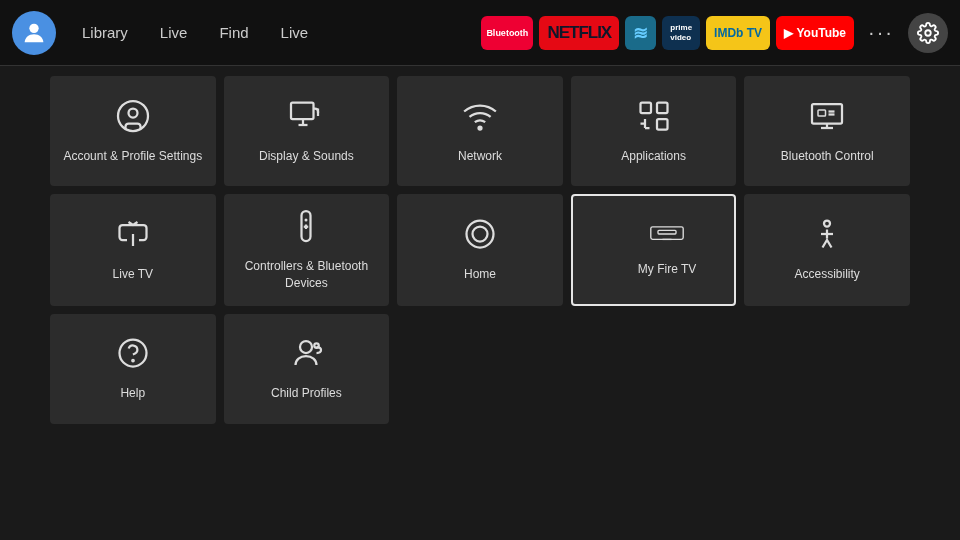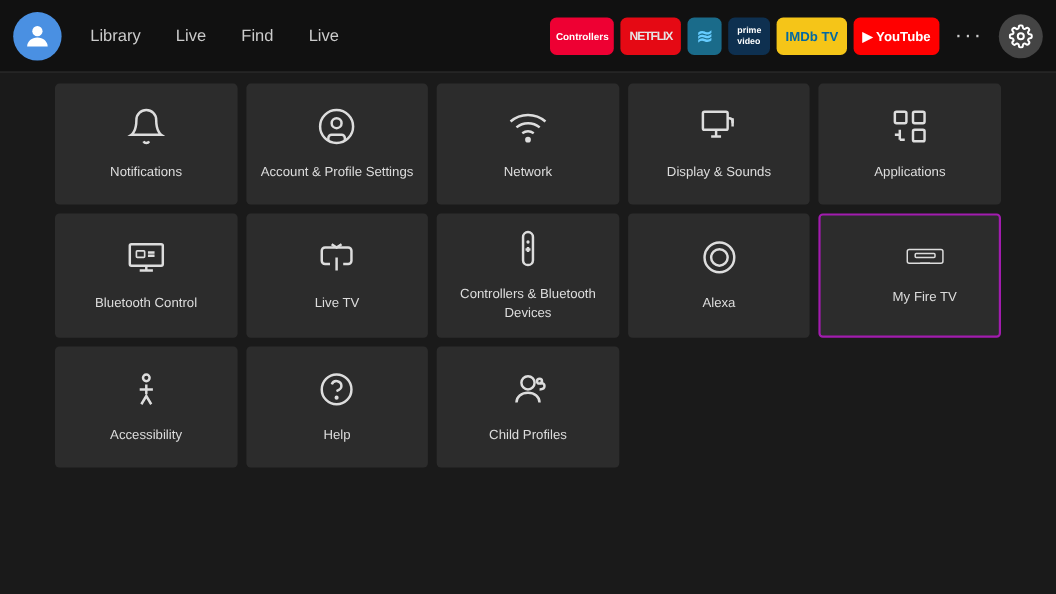--- a/index.html
+++ b/index.html
@@ -57,21 +57,21 @@
       border-radius: 6px;
       display: flex;
       align-items: center;
       justify-content: center;
       padding: 0 8px;
       font-weight: bold;
       font-size: 11px;
       cursor: pointer;
     }
     .app-expressvpn { background: #e03; color: #fff; font-size: 9px; padding: 0 5px; }
-    .app-netflix { background: #e50914; color: #e5e5e5; font-size: 11px; letter-spacing: -1px; }
+    .app-netflix { background: #e50914; color: #0f172a; font-size: 17px; letter-spacing: -1px; }
     .app-freevee { background: #00a8e0; color: #fff; font-size: 10px; }
     .app-primevideo { background: #00a8e0; color: #fff; font-size: 9px; }
     .app-imdb { background: #f5c518; color: #0369a1; font-size: 12px; }
     .app-youtube { background: #ff0000; color: #fff; font-size: 11px; }
     .more-btn {
       color: #ccc;
       font-size: 20px;
       cursor: pointer;
       padding: 0 6px;
       letter-spacing: 2px;
@@ -102,21 +102,21 @@
       display: flex;
       flex-direction: column;
       align-items: center;
       justify-content: center;
       padding: 14px 10px;
       cursor: pointer;
       min-height: 110px;
       position: relative;
     }
     .grid-item.selected {
-      border: 2px solid #a21caf;
+      border: 2px solid #e5e5e5;
       background: #2c2c2c;
       padding-left: 37px;
     }
     .grid-item-icon {
       margin-bottom: 10px;
       color: #ddd;
     }
     .grid-item-label {
       font-size: 12px;
       color: #ddd;
@@ -144,84 +144,75 @@
   <div class="nav-links">
     <div class="nav-link">Library</div>
     <div class="nav-link">Live</div>
     <div class="nav-link">Find</div>
     <div class="nav-link">Live</div>
   </div>
 
   <div class="nav-spacer"></div>
 
   <div class="app-icons">
-    <div class="app-icon app-expressvpn">Controllers</div>
+    <div class="app-icon app-expressvpn">Bluetooth</div>
     <div class="app-icon app-netflix">NETFLIX</div>
     <div class="app-icon app-freevee" style="background:#1a6b8a; font-size:18px; color:#6cf;">≋</div>
     <div class="app-icon app-primevideo" style="background:#0e3050; font-size:8px; line-height:1.2; text-align:left;">prime<br>video</div>
     <div class="app-icon app-imdb">IMDb TV</div>
     <div class="app-icon app-youtube" style="font-size:12px;">▶ YouTube</div>
   </div>
 
   <div class="more-btn">···</div>
   <div class="settings-btn">
     <svg width="22" height="22" viewBox="0 0 24 24" fill="none" stroke="#fff" stroke-width="2">
       <circle cx="12" cy="12" r="3"></circle>
       <path d="M19.4 15a1.65 1.65 0 0 0 .33 1.82l.06.06a2 2 0 0 1-2.83 2.83l-.06-.06a1.65 1.65 0 0 0-1.82-.33 1.65 1.65 0 0 0-1 1.51V21a2 2 0 0 1-4 0v-.09A1.65 1.65 0 0 0 9 19.4a1.65 1.65 0 0 0-1.82.33l-.06.06a2 2 0 0 1-2.83-2.83l.06-.06A1.65 1.65 0 0 0 4.68 15a1.65 1.65 0 0 0-1.51-1H3a2 2 0 0 1 0-4h.09A1.65 1.65 0 0 0 4.6 9a1.65 1.65 0 0 0-.33-1.82l-.06-.06a2 2 0 0 1 2.83-2.83l.06.06A1.65 1.65 0 0 0 9 4.68a1.65 1.65 0 0 0 1-1.51V3a2 2 0 0 1 4 0v.09a1.65 1.65 0 0 0 1 1.51 1.65 1.65 0 0 0 1.82-.33l.06-.06a2 2 0 0 1 2.83 2.83l-.06.06A1.65 1.65 0 0 0 19.4 9a1.65 1.65 0 0 0 1.51 1H21a2 2 0 0 1 0 4h-.09a1.65 1.65 0 0 0-1.51 1z"></path>
     </svg>
   </div>
 </div>
 
 <div class="main-content">
   <div class="settings-grid">
 
-    <div class="grid-item">
-      <div class="grid-item-icon">
-        <svg width="36" height="36" viewBox="0 0 24 24" stroke-width="1.5">
-          <path d="M18 8a6 6 0 0 0-12 0c0 7-3 9-3 9h18s-3-2-3-9"></path>
-          <path d="M13.73 21a2 2 0 0 1-3.46 0"></path>
-        </svg>
-      </div>
-      <div class="grid-item-label">Notifications</div>
-    </div>
 
     <div class="grid-item">
       <div class="grid-item-icon">
         <svg width="36" height="36" viewBox="0 0 24 24" stroke-width="1.5">
           <circle cx="12" cy="12" r="10"></circle>
           <circle cx="12" cy="10" r="3"></circle>
           <path d="M7 20.662V19a2 2 0 0 1 2-2h6a2 2 0 0 1 2 2v1.662"></path>
         </svg>
       </div>
       <div class="grid-item-label">Account &amp; Profile Settings</div>
-    </div>
-
-    <div class="grid-item">
-      <div class="grid-item-icon">
-        <svg width="36" height="36" viewBox="0 0 24 24" stroke-width="1.5">
-          <path d="M5 12.55a11 11 0 0 1 14.08 0"></path>
-          <path d="M1.42 9a16 16 0 0 1 21.16 0"></path>
-          <path d="M8.53 16.11a6 6 0 0 1 6.95 0"></path>
-          <circle cx="12" cy="20" r="1" fill="#ddd"></circle>
-        </svg>
-      </div>
-      <div class="grid-item-label">Network</div>
     </div>
 
     <div class="grid-item">
       <div class="grid-item-icon">
         <svg width="36" height="36" viewBox="0 0 24 24" stroke-width="1.5">
           <rect x="2" y="3" width="15" height="11" rx="1"></rect>
           <path d="M17 7h1a2 2 0 0 1 2 2v1"></path>
           <path d="M10 14v4"></path>
           <path d="M7 18h6"></path>
           <path d="M20 7v5"></path>
         </svg>
       </div>
       <div class="grid-item-label">Display &amp; Sounds</div>
+    </div>
+
+    <div class="grid-item">
+      <div class="grid-item-icon">
+        <svg width="36" height="36" viewBox="0 0 24 24" stroke-width="1.5">
+          <path d="M5 12.55a11 11 0 0 1 14.08 0"></path>
+          <path d="M1.42 9a16 16 0 0 1 21.16 0"></path>
+          <path d="M8.53 16.11a6 6 0 0 1 6.95 0"></path>
+          <circle cx="12" cy="20" r="1" fill="#ddd"></circle>
+        </svg>
+      </div>
+      <div class="grid-item-label">Network</div>
     </div>
 
     <div class="grid-item">
       <div class="grid-item-icon">
         <svg width="36" height="36" viewBox="0 0 24 24" stroke-width="1.5">
           <rect x="3" y="3" width="7" height="7" rx="1"></rect>
           <rect x="14" y="3" width="7" height="7" rx="1"></rect>
           <rect x="14" y="14" width="7" height="7" rx="1"></rect>
           <path d="M3 17h3m0 0v-3m0 3v3m3 0h-3"></path>
         </svg>
@@ -266,21 +257,21 @@
       <div class="grid-item-label">Controllers &amp; Bluetooth Devices</div>
     </div>
 
     <div class="grid-item">
       <div class="grid-item-icon">
         <svg width="36" height="36" viewBox="0 0 24 24" stroke-width="1.5">
           <circle cx="12" cy="12" r="9"></circle>
           <circle cx="12" cy="12" r="5" fill="none"></circle>
         </svg>
       </div>
-      <div class="grid-item-label">Alexa</div>
+      <div class="grid-item-label">Home</div>
     </div>
 
 
     <div class="grid-item selected">
       <div class="grid-item-icon">
         <svg width="36" height="26" viewBox="0 0 40 20" stroke-width="1.5" stroke="#ddd" fill="none">
           <rect x="2" y="2" width="36" height="14" rx="2"></rect>
           <line x1="15" y1="16" x2="25" y2="16"></line>
           <rect x="10" y="6" width="20" height="4" rx="1"></rect>
         </svg>

